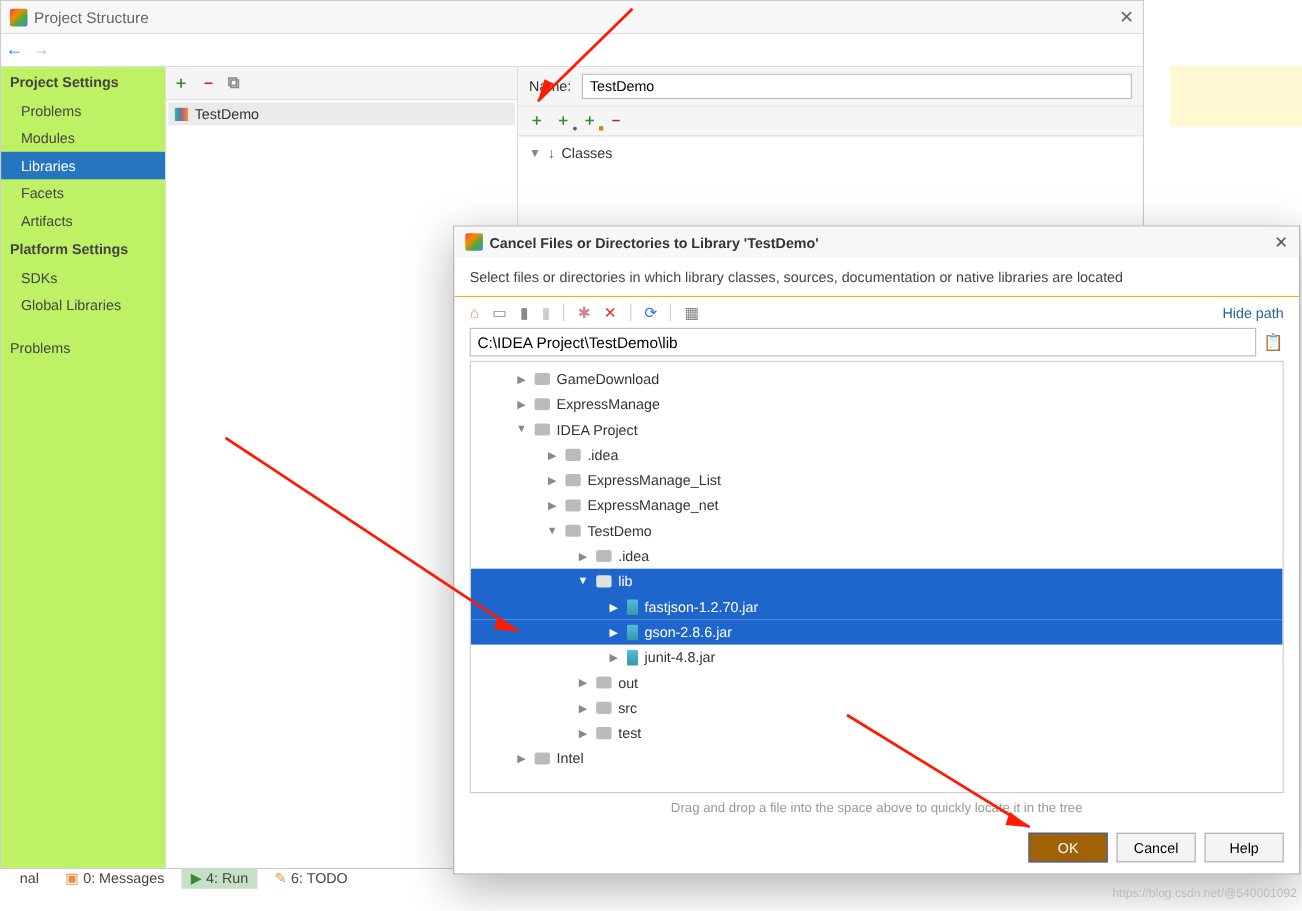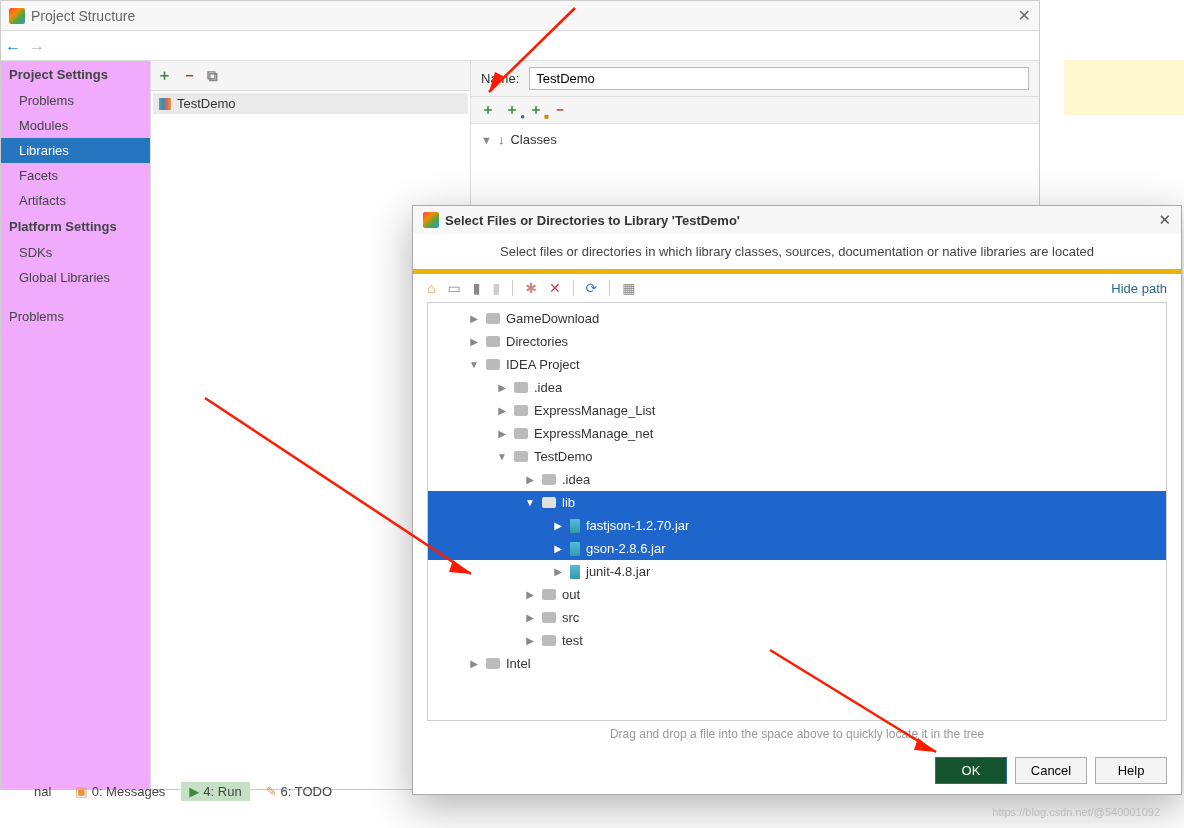--- a/index.html
+++ b/index.html
@@ -7,21 +7,21 @@
 
 
 .main-window { position: absolute; left: 0; top: 0; width: 1040px; height: 790px; border: 1px solid #ccc; background: #fff; display: flex; flex-direction: column; }
 .titlebar { height: 30px; display: flex; align-items: center; padding: 0 8px; border-bottom: 1px solid #ddd; background: #f7f7f7; }
 .titlebar .title { margin-left: 6px; color: #666; font-size: 14px; flex: 1; }
 .titlebar .close { font-size: 16px; color: #666; cursor: pointer; }
 .topbar { height: 30px; display: flex; align-items: center; border-bottom: 1px solid #ddd; }
 .topbar .nav-btn { margin: 0 4px; color: #1e88e5; font-size: 16px; }
 .topbar .spacer { width: 70px; }
 .body { display: flex; flex: 1; min-height: 0; }
-.sidebar { width: 150px; background: #f0abfc; border-right: 1px solid #ddd; display: flex; flex-direction: column; padding-top: 0; }
+.sidebar { width: 150px; background: #bef264; border-right: 1px solid #ddd; display: flex; flex-direction: column; padding-top: 0; }
 .sidebar .section-header { font-weight: bold; padding: 6px 8px; color: #444; font-size: 13px; }
 .sidebar .item { padding: 5px 8px 5px 18px; cursor: pointer; font-size: 13px; color: #444; }
 .sidebar .item.selected { background: #2675bf; color: #fff; }
 .center { width: 320px; border-right: 1px solid #ddd; display: flex; flex-direction: column; }
 .center-toolbar { height: 30px; display: flex; align-items: center; padding: 0 6px; gap: 10px; background: #f5f5f5; border-bottom: 1px solid #ddd; }
 .center-toolbar .btn { font-size: 15px; font-weight: bold; }
 .center-toolbar .plus { color: #3b873e; }
 .center-toolbar .minus { color: #b33; }
 .center-toolbar .copy { color: #888; }
 .center-list { flex: 1; padding: 2px; }
@@ -36,58 +36,58 @@
 .right-icons .rplus { color: #3b873e; }
 .right-icons .rminus { color: #b33; }
 .right-icons .rother { color: #777; }
 .classes-tree { padding: 6px 10px; }
 .classes-tree .row { display: flex; align-items: center; gap: 6px; padding: 2px 0; }
 .classes-tree .nested { margin-left: 40px; }
 .classes-tree .tri { color: #888; font-size: 11px; }
 .jar-icon { width: 10px; height: 14px; background: linear-gradient(#5bd,#39a); border-radius: 1px; display: inline-block; }
 
 
-.bottom-bar { position: absolute; left: 16px; bottom: 20px; height: 26px; display: flex; align-items: flex-start; gap: 8px; padding: 0 10px; }
+.bottom-bar { position: absolute; left: 0; bottom: 20px; height: 26px; display: flex; align-items: flex-end; gap: 8px; padding: 0 10px; }
 .bottom-bar .bbtn { display: flex; align-items: center; gap: 4px; padding: 2px 8px; font-size: 13px; color: #444; }
 .bottom-bar .bbtn.active { background: #c6e0c6; }
 
 
 .dialog { position: absolute; left: 412px; top: 205px; width: 770px; height: 590px; background: #fff; border: 1px solid #aaa; box-shadow: 0 12px 40px rgba(0,0,0,0.3); display: flex; flex-direction: column; z-index: 10; }
 .dialog .dtitle { height: 28px; display: flex; align-items: center; padding: 0 10px; background: #f7f7f7; }
 .dialog .dtitle .text { margin-left: 6px; color: #333; font-weight: bold; font-size: 13px; flex: 1; }
 .dialog .dtitle .dclose { font-size: 15px; color: #555; cursor: pointer; }
-.dialog .instruction { padding: 10px 14px; text-align: center; color: #444; font-size: 13px; border-bottom: 5px solid #eab308; }
+.dialog .instruction { padding: 10px 14px; color: #444; font-size: 13px; border-bottom: 1px solid #eab308; }
 .dialog .dtoolbar { display: flex; align-items: center; padding: 6px 14px; gap: 12px; }
 .dialog .dtoolbar .sep { width: 1px; height: 16px; background: #ccc; }
 .dialog .dtoolbar .dbtn { font-size: 14px; color: #888; }
 .dialog .dtoolbar .spacer-flex { flex: 1; }
 .dialog .dtoolbar .hide-path { color: #2a6496; font-size: 13px; cursor: pointer; }
 .dialog .path-row { display: flex; align-items: center; padding: 0 14px 4px 14px; gap: 6px; }
 .dialog .path-row input { flex: 1; padding: 4px 6px; border: 1px solid #bbb; font-size: 14px; }
 .dialog .tree-container { flex: 1; margin: 0 14px; border: 1px solid #ccc; overflow: auto; background: #fff; }
 .tree { padding: 4px 0; }
 .tree .trow { display: flex; align-items: center; height: 23px; padding-left: var(--indent,0px); gap: 6px; white-space: nowrap; }
 .tree .trow.selected { background: #1f66cc; color: #fff; }
 .tree .ttri { width: 12px; text-align: center; color: #888; font-size: 10px; }
 .tree .trow.selected .ttri { color: #fff; }
 .tree .folder-icon { width: 14px; height: 11px; background: #bbb; border-radius: 2px; display: inline-block; }
 .tree .trow.selected .folder-icon { background: #e0e0e0; }
 .tree .jar-file-icon { width: 10px; height: 14px; background: linear-gradient(#5bd,#39a); border-radius: 1px; display: inline-block; }
 .dialog .drag-hint { text-align: center; color: #999; font-size: 12px; padding: 6px; }
 .dialog .buttons { display: flex; justify-content: flex-end; gap: 8px; padding: 10px 14px; }
 .dialog .buttons button { min-width: 72px; padding: 5px 12px; font-size: 13px; border: 1px solid #aaa; background: #f4f4f4; cursor: pointer; }
-.dialog .buttons button.primary { background: #14532d; border-color: #2e63b5; color: #fff; }
+.dialog .buttons button.primary { background: #a16207; border-color: #2e63b5; color: #fff; }
 
 
 .arrow-svg { position: absolute; pointer-events: none; z-index: 20; }
 .arrow-line { stroke: #ff1a00; stroke-width: 2.5; fill: none; }
 .arrow-head { fill: #ff1a00; }
 
 .yellow-strip { position: absolute; right: 0; top: 60px; width: 120px; height: 55px; background: #fff8d0; }
-.watermark { position: absolute; right: 24px; bottom: 10px; color: #bbb; font-size: 11px; z-index: 30; }
+.watermark { position: absolute; right: 5px; bottom: 10px; color: #bbb; font-size: 11px; z-index: 30; }
 </style>
 </head>
 <body>
 
 <div class="yellow-strip"></div>
 
 <div class="main-window">
   <div class="titlebar">
     <span style="width:16px;height:16px;background:linear-gradient(135deg,#e44,#f80,#4a4,#48e);border-radius:2px;"></span>
     <span class="title">Project Structure</span>
@@ -143,50 +143,54 @@
           <span>Classes</span>
         </div>
       </div>
     </div>
   </div>
 </div>
 
 <div class="dialog">
   <div class="dtitle">
     <span style="width:16px;height:16px;background:linear-gradient(135deg,#e44,#f80,#4a4,#48e);border-radius:2px;"></span>
-    <span class="text">Select Files or Directories to Library 'TestDemo'</span>
+    <span class="text">Cancel Files or Directories to Library 'TestDemo'</span>
     <span class="dclose">✕</span>
   </div>
   <div class="instruction">Select files or directories in which library classes, sources, documentation or native libraries are located</div>
   <div class="dtoolbar">
     <span class="dbtn" style="color:#e89040;">⌂</span>
     <span class="dbtn">▭</span>
     <span class="dbtn">▮</span>
     <span class="dbtn" style="color:#ccc;">▮</span>
     <span class="sep"></span>
     <span class="dbtn" style="color:#c88;">✱</span>
     <span class="dbtn" style="color:#d33;">✕</span>
     <span class="sep"></span>
     <span class="dbtn" style="color:#3a78d6;">⟳</span>
     <span class="sep"></span>
     <span class="dbtn">▦</span>
     <span class="spacer-flex"></span>
     <span class="hide-path">Hide path</span>
   </div>
+  <div class="path-row">
+    <input type="text" value="C:\IDEA Project\TestDemo\lib" style="">
+    <span style="color:#a7a;font-size:15px;">📋</span>
+  </div>
   <div class="tree-container">
     <div class="tree" id="tree-root">
         <div class="trow" style="--indent: 40px;">
           <span class="ttri">▶</span>
           <span class="folder-icon"></span>
           <span>GameDownload</span>
         </div>
         <div class="trow" style="--indent: 40px;">
           <span class="ttri">▶</span>
           <span class="folder-icon"></span>
-          <span>Directories</span>
+          <span>ExpressManage</span>
         </div>
         <div class="trow" style="--indent: 40px;">
           <span class="ttri">▼</span>
           <span class="folder-icon"></span>
           <span>IDEA Project</span>
         </div>
         <div class="trow" style="--indent: 68px;">
           <span class="ttri">▶</span>
           <span class="folder-icon"></span>
           <span>.idea</span>

